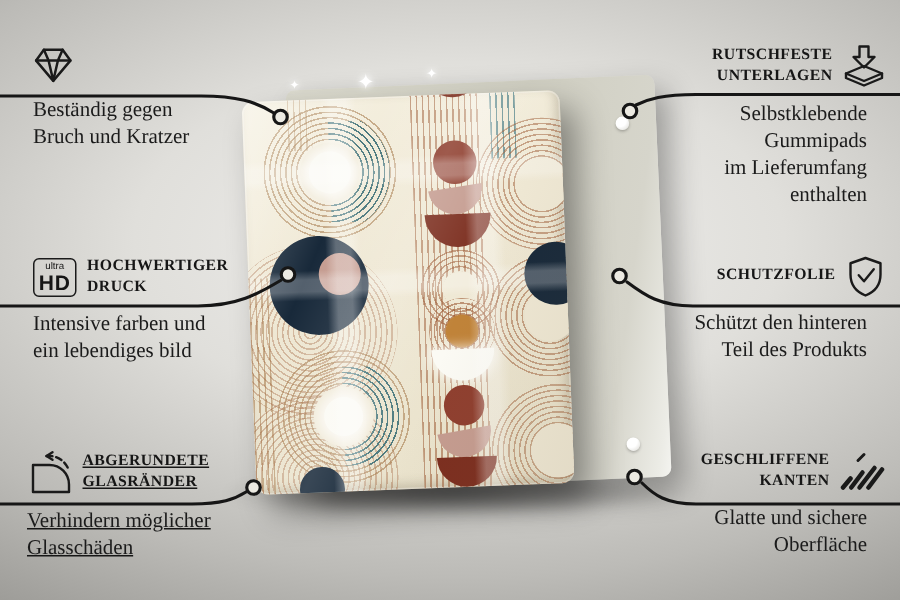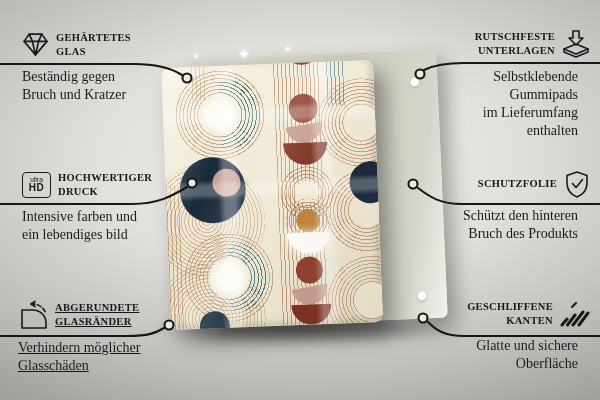--- a/index.html
+++ b/index.html
@@ -47,21 +47,21 @@
   .co-desc{margin:9px 0 0 0;font-size:14px;line-height:1.28;white-space:pre-line;color:#1b1b1b;}
   .callout.right{width:162px;text-align:right;}
   .callout.right .co-head{justify-content:flex-end;}
   .callout.right .co-desc{padding-right:12px;}
   .co-icon{flex:0 0 auto;display:flex;align-items:center;justify-content:center;}
   .co-icon svg{stroke:#1a1a1a;fill:none;stroke-width:1.6;stroke-linejoin:round;stroke-linecap:round;}
   .uhd{width:27px;height:24px;border:1.6px solid #1a1a1a;border-radius:4px;
     display:flex;flex-direction:column;align-items:center;justify-content:center;line-height:1;
     font-family:"Liberation Sans",sans-serif;}
   .uhd .u-top{font-size:6.5px;}
-  .uhd .u-bot{font-size:10px;font-weight:bold;letter-spacing:.5px;}
+  .uhd .u-bot{font-size:14px;font-weight:bold;letter-spacing:.5px;}
 </style>
 </head>
 <body>
 
 <div id="stage">
 
   <div id="floor-shadow" class="abs"></div>
 
   <div id="back-panel" class="abs">
     <span class="pad" style="left:219px;top:27px;"></span>
@@ -144,22 +144,20 @@
   </svg>
 
   <div class="callout left" style="left:22px;top:31px;">
     <div class="co-head">
       <span class="co-icon">
         <svg width="27" height="25" viewBox="0 0 26 24">
           <path d="M7 2 L19 2 L24 9 L13 22 L2 9 Z"></path>
           <path d="M2 9 H24 M7 2 L10 9 L13 22 M19 2 L16 9 L13 22"></path>
         </svg>
       </span>
-      <h3 class="co-title">GEHÄRTETES
-GLAS</h3>
     </div>
     <p class="co-desc">Beständig gegen
 Bruch und Kratzer</p>
   </div>
 
   <div class="callout left" style="left:22px;top:171px;">
     <div class="co-head">
       <span class="co-icon">
         <span class="uhd">
           <span class="u-top">ultra</span>
@@ -209,21 +207,21 @@
     <div class="co-head">
       <h3 class="co-title">SCHUTZFOLIE</h3>
       <span class="co-icon">
         <svg width="26" height="28" viewBox="0 0 26 28">
           <path d="M13 2 L23 5.5 V13 C23 20.5 18.5 24.8 13 27 C7.5 24.8 3 20.5 3 13 V5.5 Z"></path>
           <path d="M8.5 13.5 L12 17.5 L18.5 9.5"></path>
         </svg>
       </span>
     </div>
     <p class="co-desc">Schützt den hinteren
-Bruch des Produkts</p>
+Teil des Produkts</p>
   </div>
 
   <div class="callout right" style="right:10px;top:300px;">
     <div class="co-head">
       <h3 class="co-title">GESCHLIFFENE
 KANTEN</h3>
       <span class="co-icon">
         <svg width="30" height="27" viewBox="0 0 30 27" style="stroke-width:3;">
           <path d="M2 25 L7 19"></path>
           <path d="M7.5 25 L15 15"></path>

